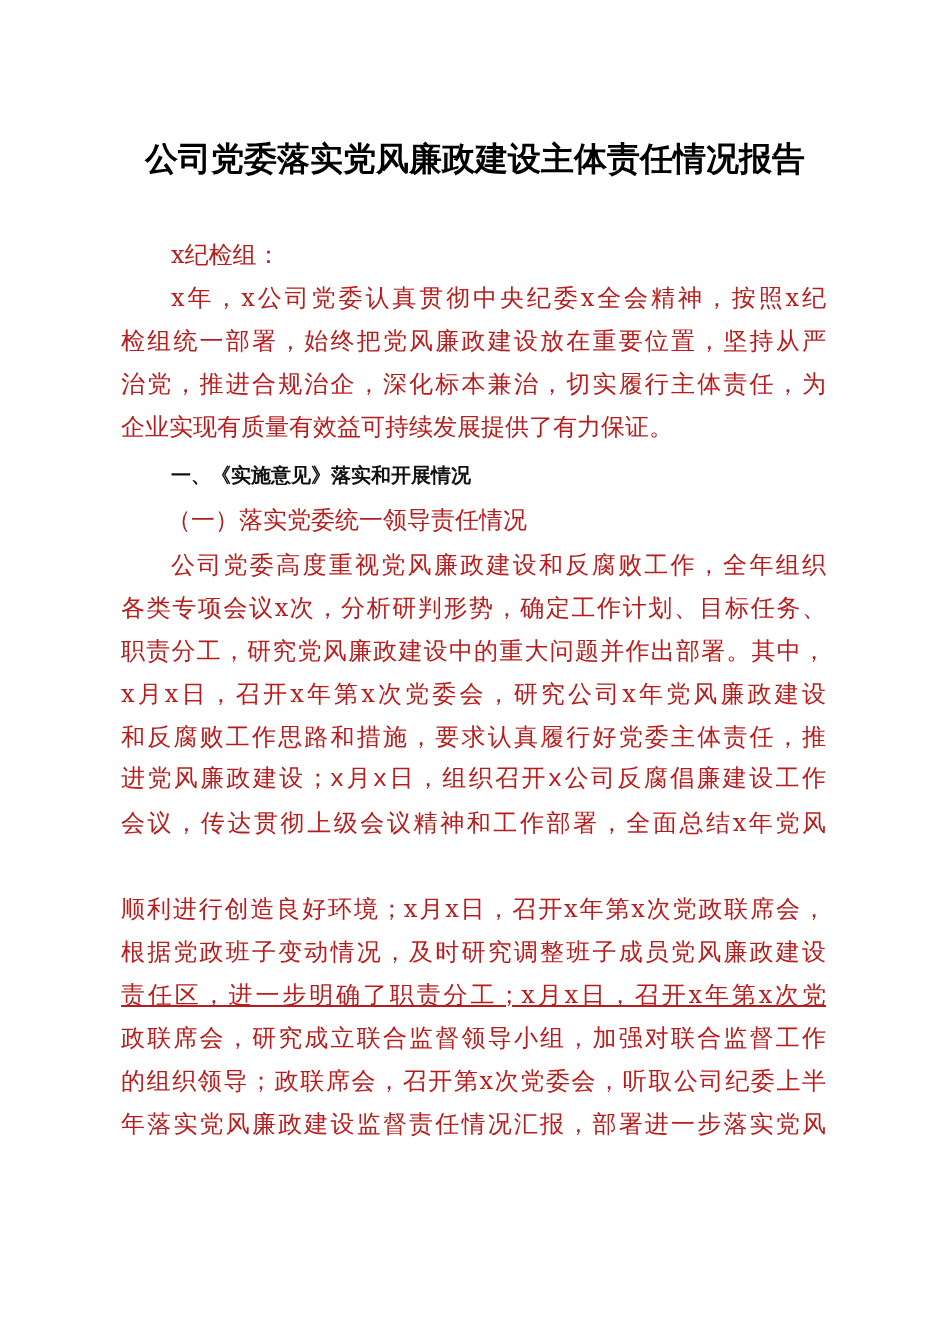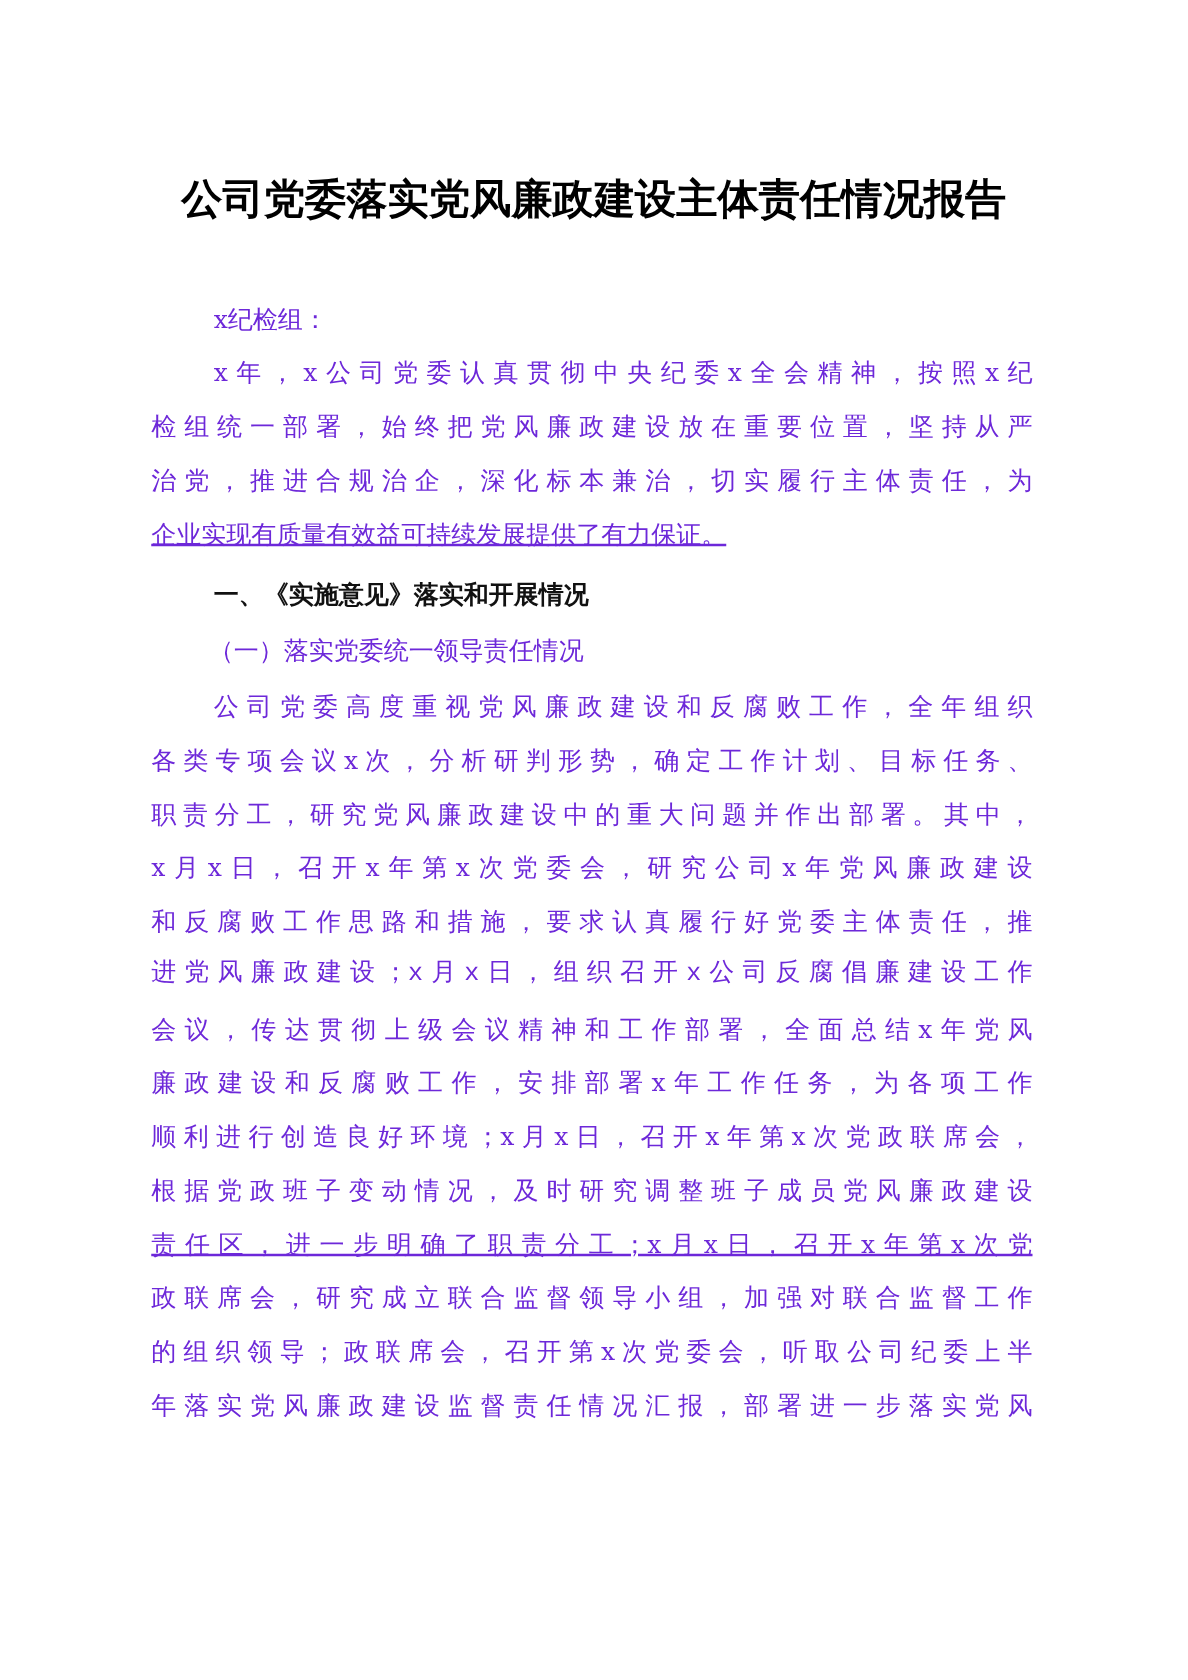--- a/index.html
+++ b/index.html
@@ -32,27 +32,27 @@
     font-size: 33px;
     letter-spacing: 0px;
     line-height: 50px;
     color: #000000;
   }
   .line {
     position: absolute;
     left: 121px;
     width: 705px;
     font-family: "DejaVu Serif", "Liberation Serif", serif;
-    font-size: 20px;
+    font-size: 24px;
     line-height: 30px;
     height: 30px;
     white-space: nowrap;
     text-align: justify;
     text-align-last: justify;
-    color: #6d28d9;
+    color: #b91c1c;
   }
   .line.indent { left: 171px; width: 655px; }
   .line.last { text-align-last: left; }
   .h1 {
     font-family: "DejaVu Sans", "Liberation Sans", sans-serif;
     font-size: 20px;
     font-weight: bold;
     text-align-last: left;
     color: #111111;
   }
@@ -66,34 +66,33 @@
 
 <div class="page">
 
   <div class="title">公司党委落实党风廉政建设主体责任情况报告</div>
 
   <div class="line indent last" style="top:240px;">x纪检组：</div>
 
   <div class="line indent" style="top:283px;">x年，x公司党委认真贯彻中央纪委x全会精神，按照x纪</div>
   <div class="line" style="top:326px;">检组统一部署，始终把党风廉政建设放在重要位置，坚持从严</div>
   <div class="line" style="top:369px;">治党，推进合规治企，深化标本兼治，切实履行主体责任，为</div>
-  <div class="line last" style="top:412px;text-decoration:underline;">企业实现有质量有效益可持续发展提供了有力保证。</div>
+  <div class="line last" style="top:412px;">企业实现有质量有效益可持续发展提供了有力保证。</div>
 
   <div class="line indent h1" style="top:460px;">一、《实施意见》落实和开展情况</div>
 
   <div class="line h2" style="top:505px;">（一）落实党委统一领导责任情况</div>
 
   <div class="line indent" style="top:550px;">公司党委高度重视党风廉政建设和反腐败工作，全年组织</div>
   <div class="line" style="top:593px;">各类专项会议x次，分析研判形势，确定工作计划、目标任务、</div>
   <div class="line" style="top:636px;">职责分工，研究党风廉政建设中的重大问题并作出部署。其中，</div>
   <div class="line" style="top:679px;">x月x日，召开x年第x次党委会，研究公司x年党风廉政建设</div>
   <div class="line" style="top:722px;">和反腐败工作思路和措施，要求认真履行好党委主体责任，推</div>
   <div class="line" style="top:765px;font-family:Liberation Mono, monospace;">进党风廉政建设；x月x日，组织召开x公司反腐倡廉建设工作</div>
   <div class="line" style="top:808px;">会议，传达贯彻上级会议精神和工作部署，全面总结x年党风</div>
-  <div class="line" style="top:851px;">廉政建设和反腐败工作，安排部署x年工作任务，为各项工作</div>
   <div class="line" style="top:894px;">顺利进行创造良好环境；x月x日，召开x年第x次党政联席会，</div>
   <div class="line" style="top:937px;">根据党政班子变动情况，及时研究调整班子成员党风廉政建设</div>
   <div class="line" style="top:980px;text-decoration:underline;">责任区，进一步明确了职责分工；x月x日，召开x年第x次党</div>
   <div class="line" style="top:1023px;">政联席会，研究成立联合监督领导小组，加强对联合监督工作</div>
   <div class="line" style="top:1066px;">的组织领导；政联席会，召开第x次党委会，听取公司纪委上半</div>
   <div class="line" style="top:1109px;">年落实党风廉政建设监督责任情况汇报，部署进一步落实党风</div>
 
 </div>
 
 </body></html>

